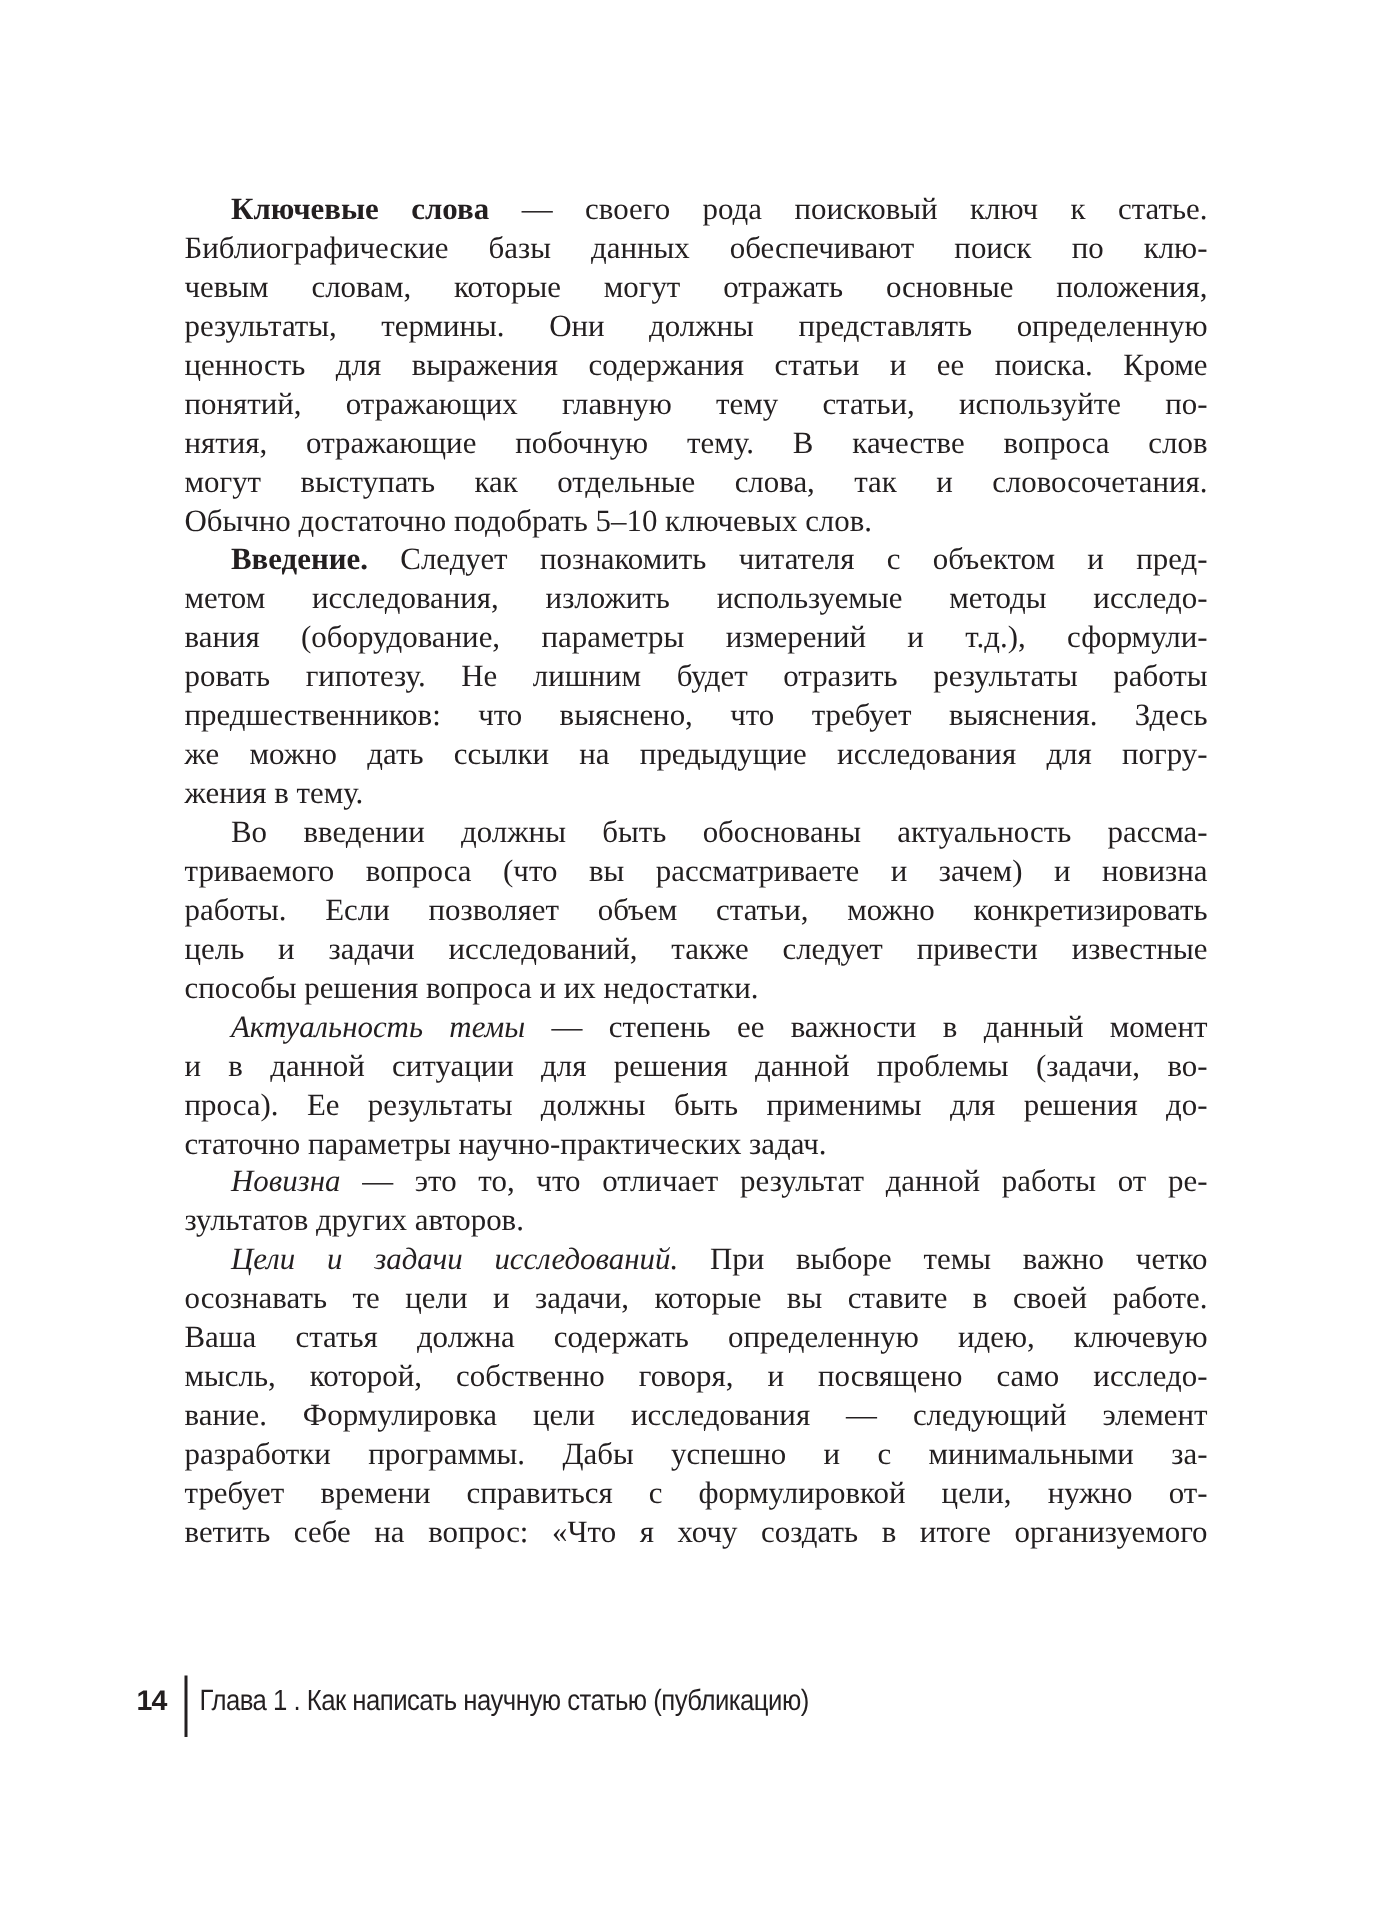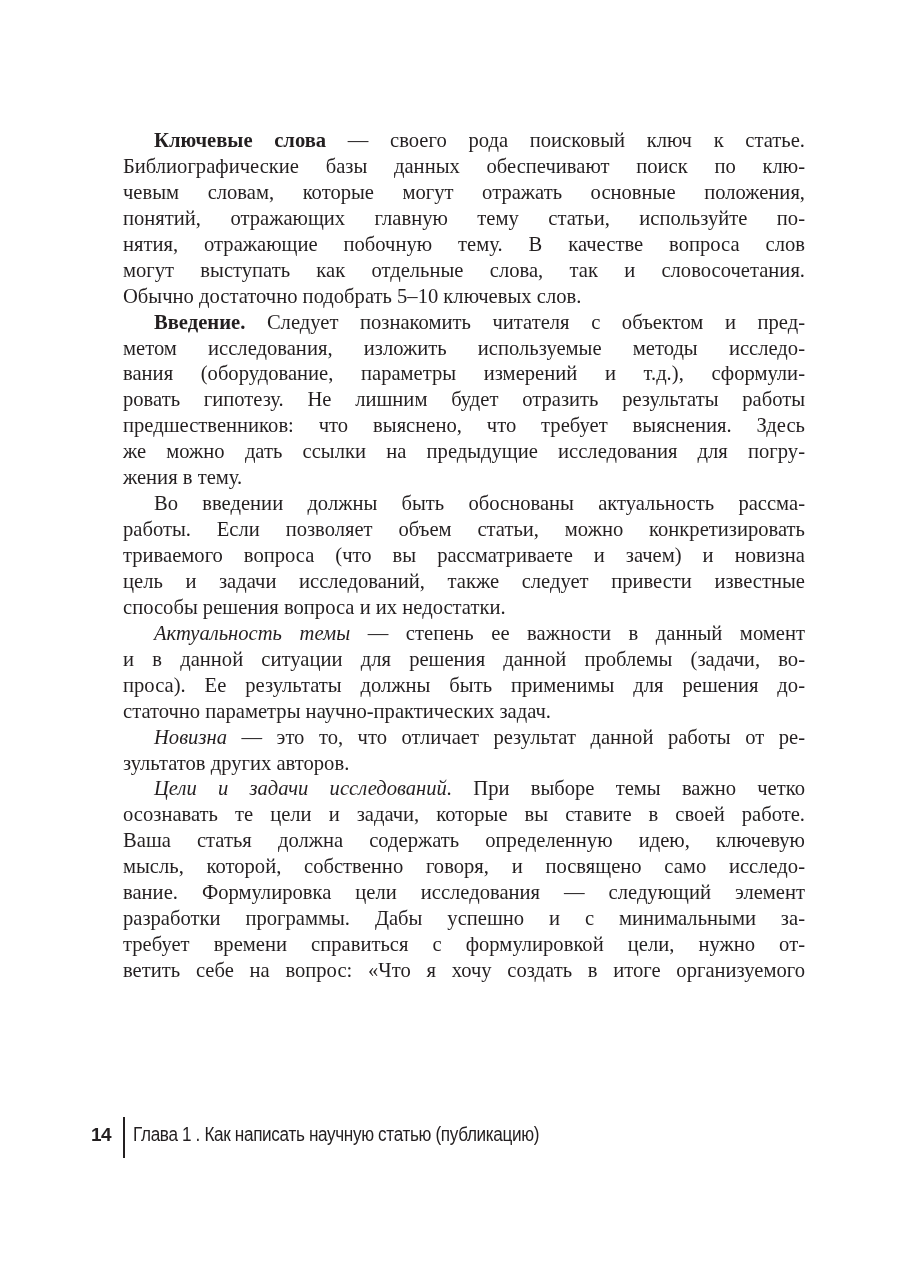--- a/index.html
+++ b/index.html
@@ -75,40 +75,42 @@
   </style>
 </head>
 <body>
 
 <main class="page-body">
 
   <section>
     <span class="line indent"><span class="b">Ключевые слова</span><span> — своего рода поисковый ключ к статье.</span></span>
     <span class="line">Библиографические базы данных обеспечивают поиск по клю-</span>
     <span class="line">чевым словам, которые могут отражать основные положения,</span>
+    <span class="line">результаты, термины. Они должны представлять определенную</span>
+    <span class="line">ценность для выражения содержания статьи и ее поиска. Кроме</span>
     <span class="line">понятий, отражающих главную тему статьи, используйте по-</span>
     <span class="line">нятия, отражающие побочную тему. В качестве вопроса слов</span>
     <span class="line">могут выступать как отдельные слова, так и словосочетания.</span>
     <span class="line last">Обычно достаточно подобрать 5–10 ключевых слов.</span>
   </section>
 
   <section>
     <span class="line indent"><span class="b">Введение.</span><span> Следует познакомить читателя с объектом и пред-</span></span>
     <span class="line">метом исследования, изложить используемые методы исследо-</span>
     <span class="line">вания (оборудование, параметры измерений и т.д.), сформули-</span>
     <span class="line">ровать гипотезу. Не лишним будет отразить результаты работы</span>
     <span class="line">предшественников: что выяснено, что требует выяснения. Здесь</span>
     <span class="line">же можно дать ссылки на предыдущие исследования для погру-</span>
     <span class="line last">жения в тему.</span>
   </section>
 
   <section>
     <span class="line indent">Во введении должны быть обоснованы актуальность рассма-</span>
+    <span class="line">триваемого вопроса (что вы рассматриваете и зачем) и новизна</span>
     <span class="line">работы. Если позволяет объем статьи, можно конкретизировать</span>
-    <span class="line">триваемого вопроса (что вы рассматриваете и зачем) и новизна</span>
     <span class="line">цель и задачи исследований, также следует привести известные</span>
     <span class="line last">способы решения вопроса и их недостатки.</span>
   </section>
 
   <section>
     <span class="line indent"><span class="i">Актуальность темы</span><span> — степень ее важности в данный момент</span></span>
     <span class="line">и в данной ситуации для решения данной проблемы (задачи, во-</span>
     <span class="line">проса). Ее результаты должны быть применимы для решения до-</span>
     <span class="line last">статочно параметры научно-практических задач.</span>
   </section>

